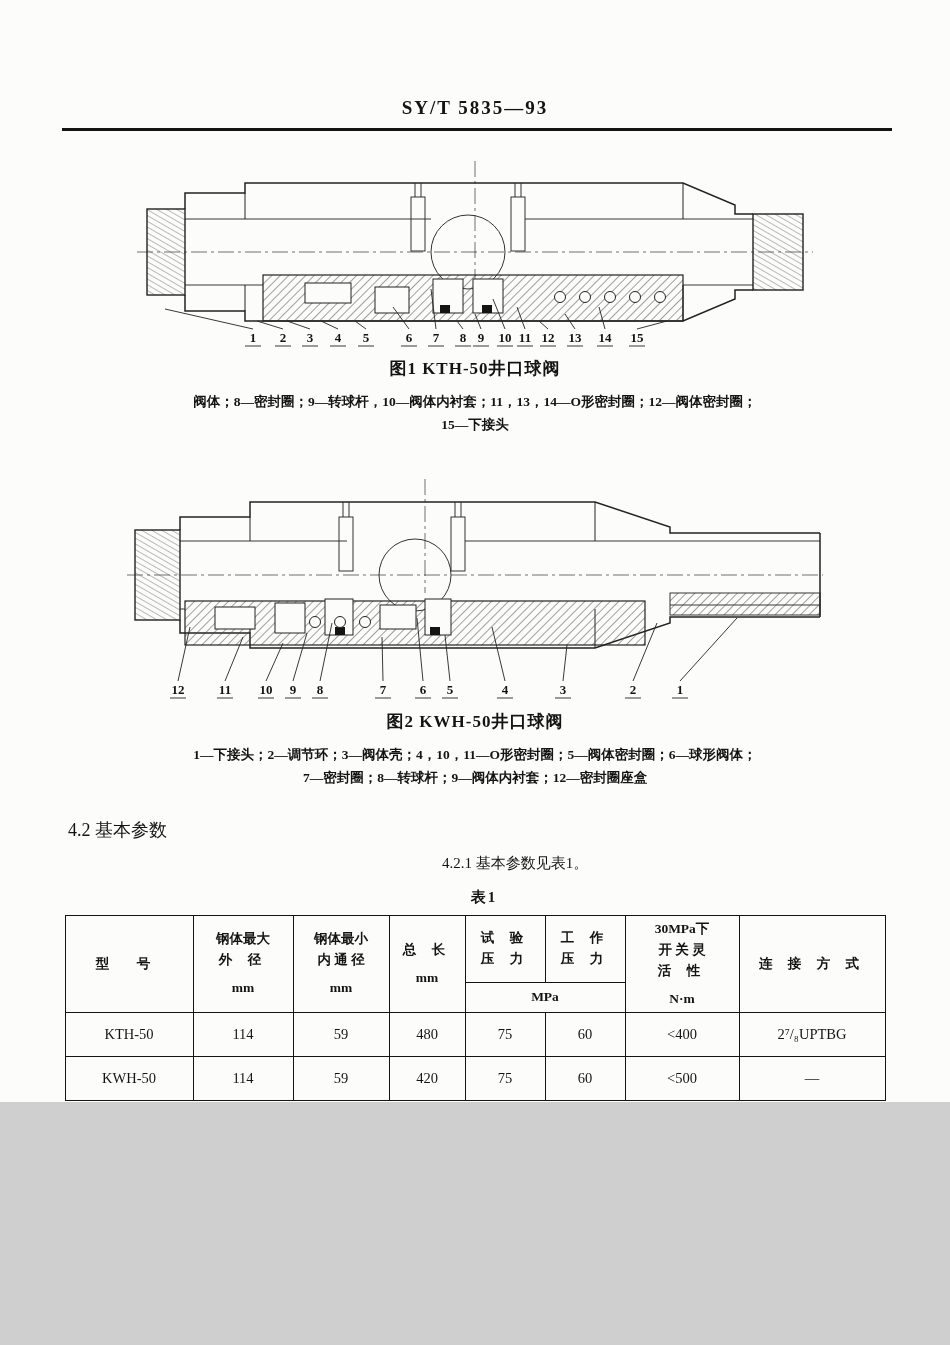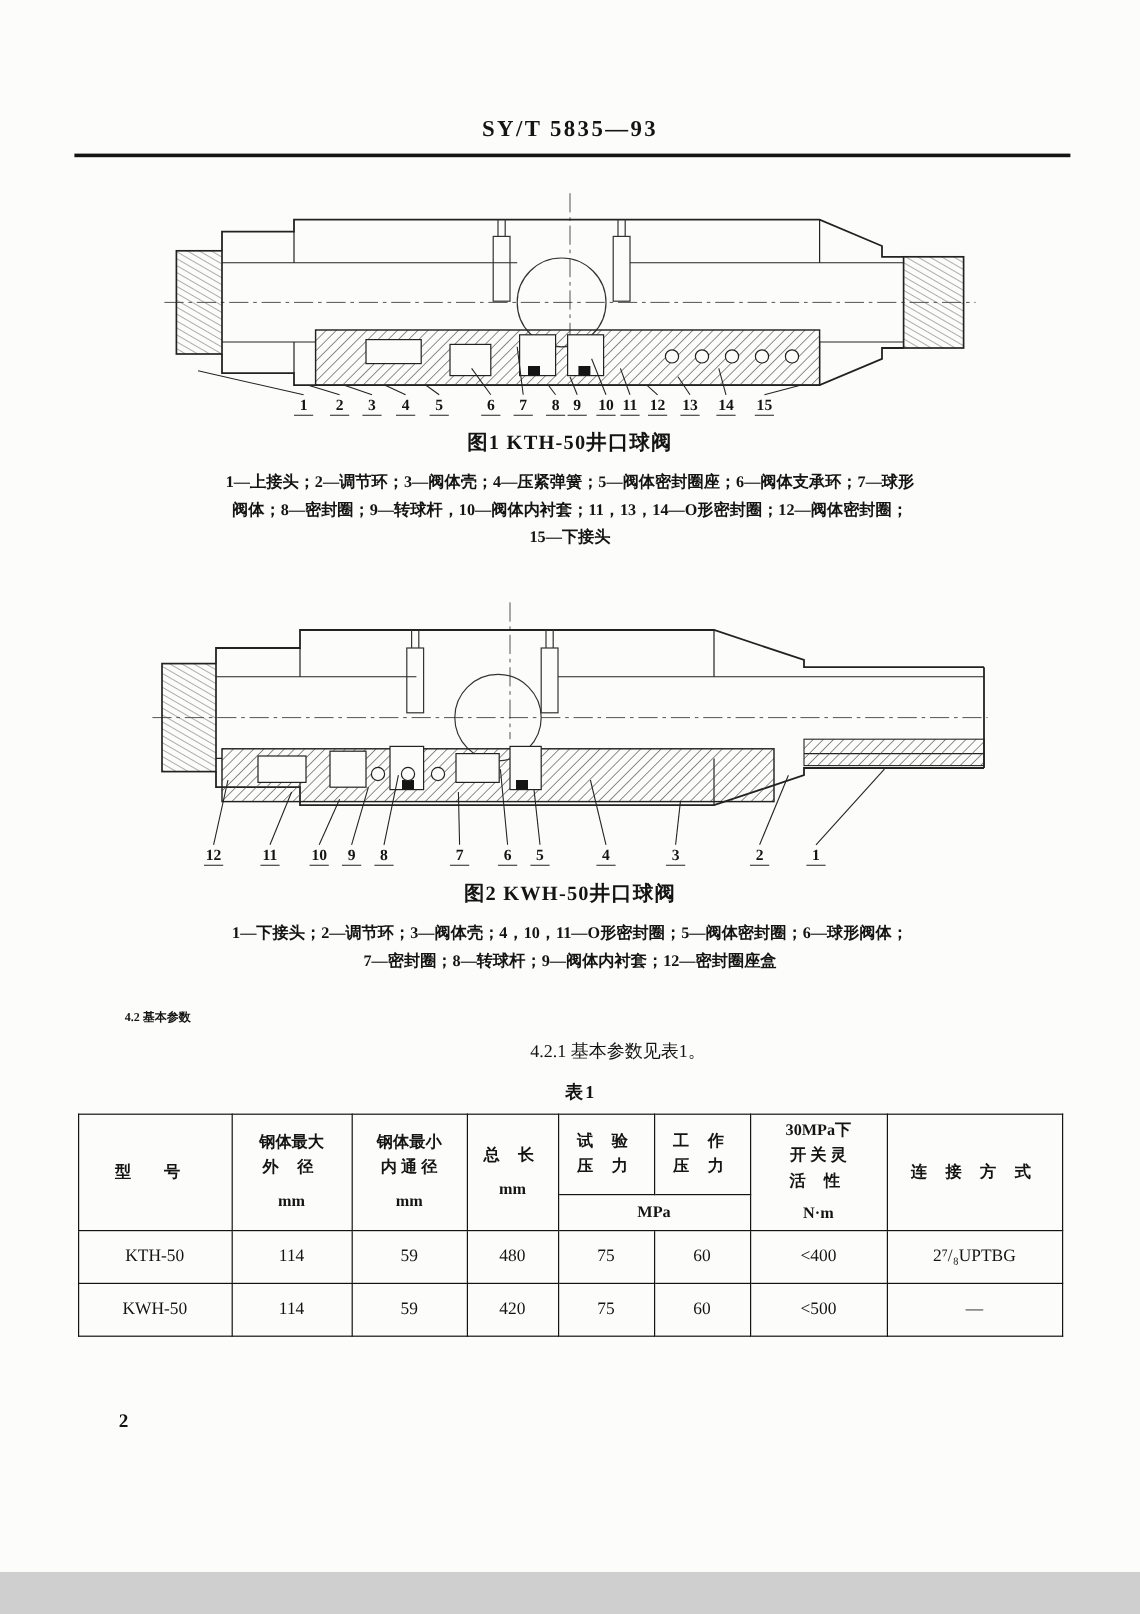--- a/index.html
+++ b/index.html
@@ -1,38 +1,38 @@
 <!DOCTYPE html>
 <html><head>
 <meta charset="utf-8">
 <style>
   * { box-sizing: border-box; }
   html, body { margin: 0; padding: 0; background: #cfcfcf; }
   .page {
-    width: 950px; height: 1310px; margin: 0 auto; position: relative;
+    width: 950px; height: 1102px; margin: 0 auto; position: relative;
     background: #fcfcfa; color: #141414; overflow: hidden;
     font-family: "Liberation Serif", serif;
   }
   .doc-header {
     padding-top: 97px; text-align: center;
     font-size: 19px; font-weight: bold; letter-spacing: 2px;
   }
   .header-rule { height: 3px; background: #141414; margin: 9px 58px 0 62px; }
 
   figure { margin: 0; }
   .figure { text-align: center; }
   .fig1 { margin-top: 26px; }
   .fig2 { margin-top: 38px; }
   figcaption { font-size: 17px; font-weight: bold; letter-spacing: 1px; }
   .legend {
     margin: 11px auto 0; width: 800px; text-align: center;
     font-size: 13.5px; font-weight: bold; line-height: 1.7;
   }
 
-  .sec-heading { margin: 28px 0 0 104px; font-size: 10px; font-weight: bold; }
+  .sec-heading { margin: 28px 0 0 68px; font-size: 18px; font-weight: normal; }
   .sec-para   { margin: 12px 0 0 80px; font-size: 15px; text-align: center; }
   .table-title { margin-top: 15px; text-align: center; font-size: 15px; font-weight: bold; letter-spacing: 2px; padding-left: 18px; }
 
   table.params { margin: 8px auto 0; width: 820px; border-collapse: collapse; table-layout: fixed; }
   .params th, .params td {
     border: 1.6px solid #141414; text-align: center; vertical-align: middle; padding: 3px 2px;
   }
   .params thead th { font-size: 13.5px; font-weight: bold; line-height: 1.55; }
   .params thead tr.row-top th { height: 62px; }
   .params thead tr.row-mpa th { height: 28px; margin-left: 43px; }
@@ -149,21 +149,20 @@
       <text class="callout" x="370" y="185" text-anchor="middle">10</text>
       <text class="callout" x="390" y="185" text-anchor="middle">11</text>
       <text class="callout" x="413" y="185" text-anchor="middle">12</text>
       <text class="callout" x="440" y="185" text-anchor="middle">13</text>
       <text class="callout" x="470" y="185" text-anchor="middle">14</text>
       <text class="callout" x="502" y="185" text-anchor="middle">15</text>
     </svg>
 
     <figcaption>图1  KTH-50井口球阀</figcaption>
     <div class="legend">
-      <div>1—上接头；2—调节环；3—阀体壳；4—压紧弹簧；5—阀体密封圈座；6—阀体支承环；7—球形</div>
       <div>阀体；8—密封圈；9—转球杆，10—阀体内衬套；11，13，14—O形密封圈；12—阀体密封圈；</div>
       <div>15—下接头</div>
     </div>
   </figure>
 
   <figure class="figure fig2">
     <svg width="700" height="235" viewBox="0 0 700 235">
       <defs>
         <pattern id="hB1" patternUnits="userSpaceOnUse" width="6" height="6" patternTransform="rotate(45)">
           <line x1="0" y1="0" x2="0" y2="6" stroke="#444" stroke-width="1"></line>

